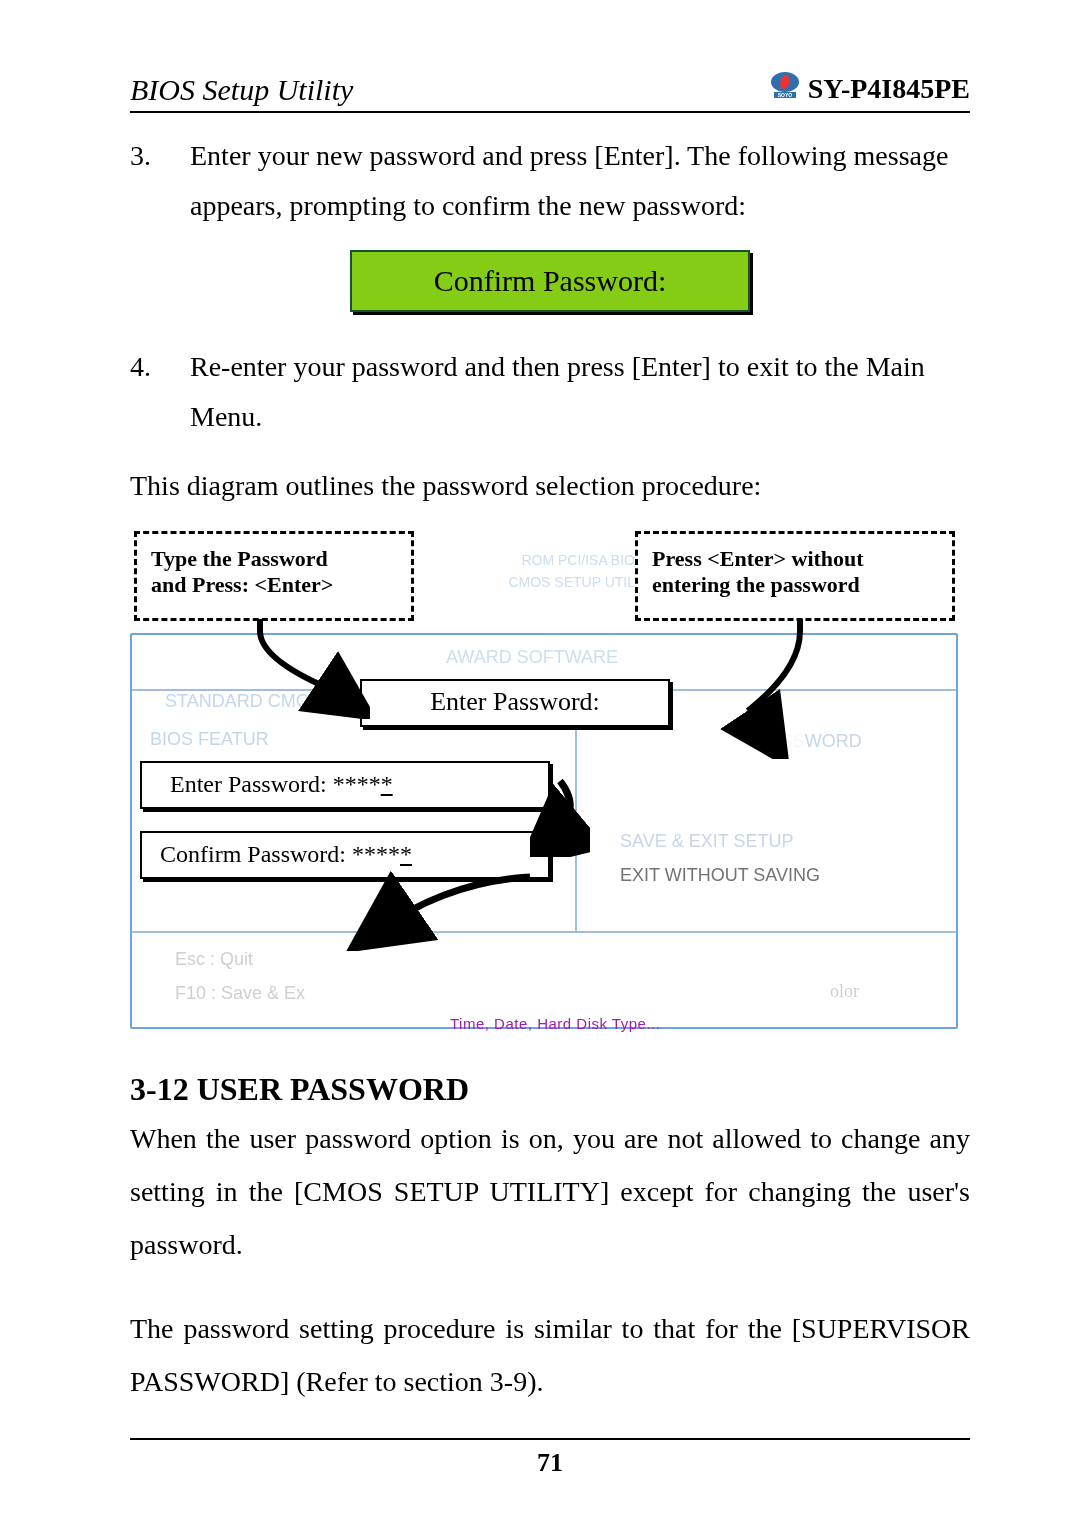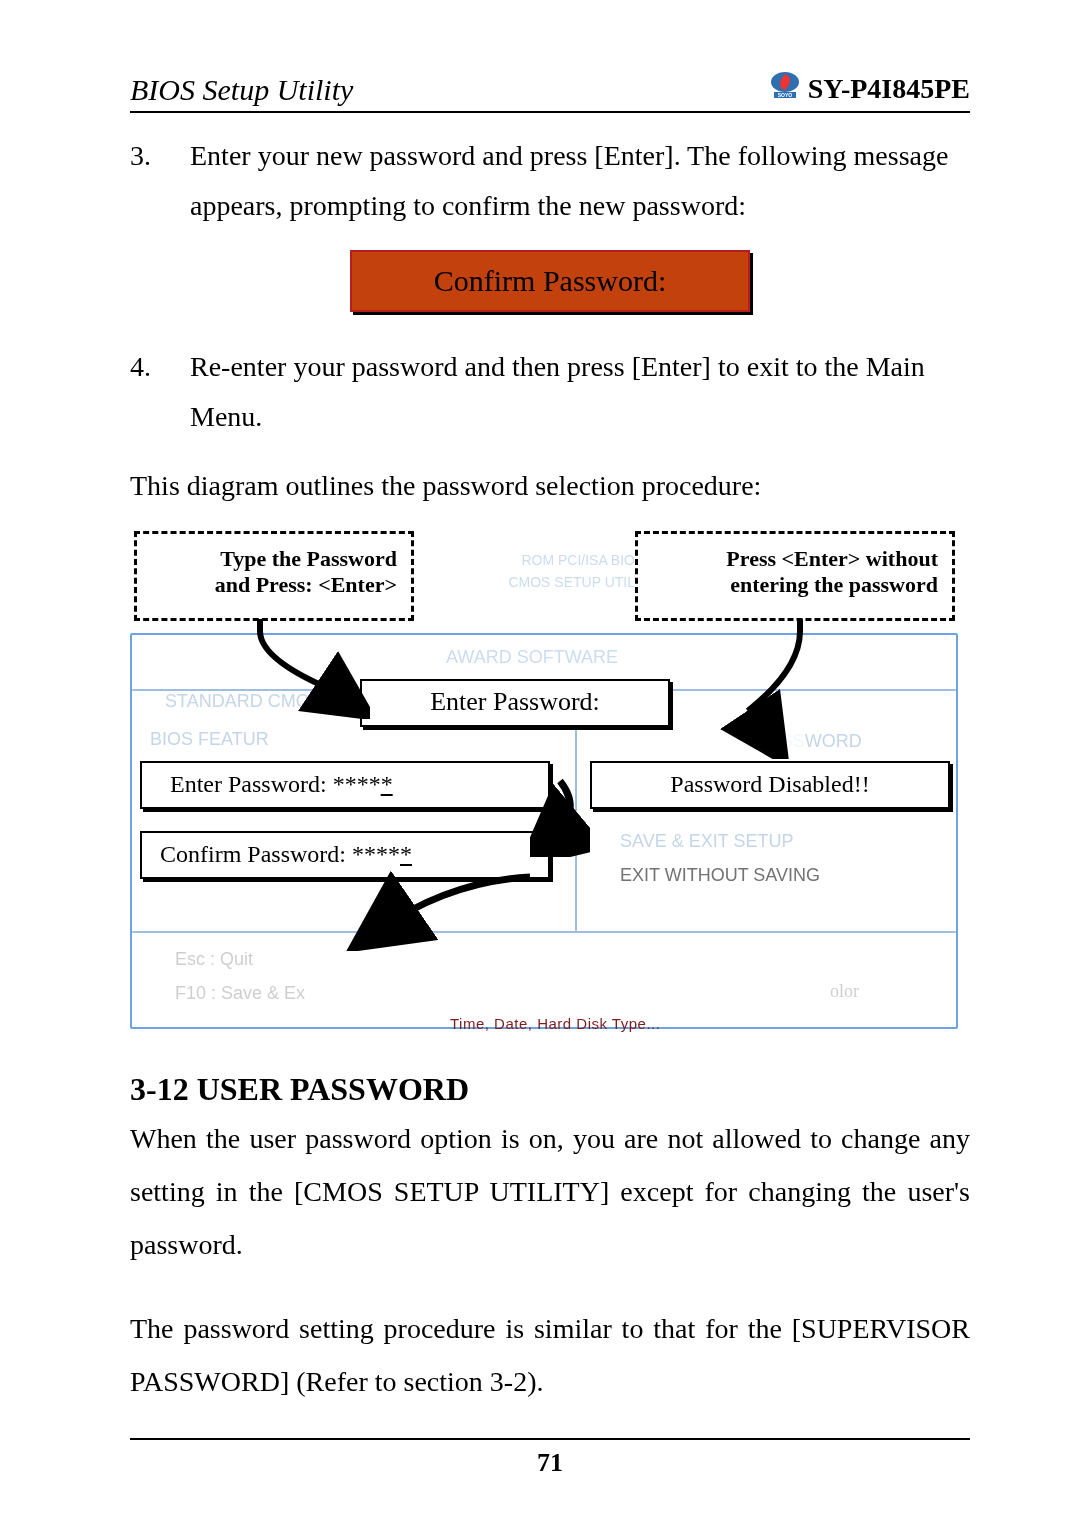--- a/index.html
+++ b/index.html
@@ -43,61 +43,60 @@
   }
   .ol-num {
     width: 60px;
     flex-shrink: 0;
   }
   .ol-text {
     flex: 1;
   }
   .confirm-box {
     margin: 18px auto 30px auto;
-    border: 2px solid #b91c1c;
+    border: 2px solid #14532d;
     box-shadow: 3px 3px 0 #000;
     width: 400px;
     text-align: center;
     font-size: 30px;
     padding: 12px 10px;
-    background: #c2410c;
+    background: #84cc16;
   }
   .intro-line {
     font-size: 28px;
     line-height: 1.8;
     margin: 18px 0 20px 0;
   }
   
   .diagram {
     position: relative;
     width: 830px;
     height: 500px;
     margin: 0 0 40px 0;
   }
   .diag-box {
     position: absolute;
     background: #fff;
   }
   .dashed {
     border: 3px dashed #000;
-    text-align: right;
   }
   .solid {
     border: 2px solid #000;
   }
   .shadow {
     box-shadow: 3px 3px 0 #000;
   }
   .blue-frame {
     position: absolute;
     border: 2px solid #6da3de;
     border-radius: 2px;
   }
   .gray-text { color: #cfcfcf; }
-  .red-text  { color: #7f1d1d; font-size: 15px; }
+  .red-text  { color: #a21caf; font-size: 15px; }
   .caption-bold { font-weight: bold; }
   .diag-label { font-size: 22px; }
   .arrow {
     position: absolute;
   }
   
   .section-heading {
     font-weight: bold;
     font-size: 32px;
     margin-top: 36px;
@@ -199,21 +198,20 @@
   <div class="diag-box solid shadow" style="left:230px; top:148px; width:310px; height:48px; text-align:center; font-size:26px; padding-top:6px;">Enter Password:</div>
 
   <div class="diag-box solid shadow" style="left:10px; top:230px; width:410px; height:48px; font-size:24px; padding:8px 28px;">
     Enter Password: ****<u>*</u>
   </div>
 
   <div class="diag-box solid shadow" style="left:10px; top:300px; width:410px; height:48px; font-size:24px; padding:8px 18px;">
     Confirm Password: ****<u>*</u>
   </div>
 
-  <div class="diag-box solid shadow" style="left:460px; top:230px; width:360px; height:48px; font-size:24px; text-align:center; padding-top:8px;">Password Disabled!!</div>
 
 
   <svg class="arrow" style="left:110px; top:88px; width:130px; height:100px;" viewBox="0 0 130 100">
     <defs>
         <marker id="ah1" markerWidth="14" markerHeight="14" refX="6" refY="6" orient="auto">
       <path d="M0,0 L12,6 L0,12 Z" fill="#000"></path>
         </marker>
       </defs>
     <path d="M20,0 L20,12 Q20,40 90,70 L108,82" stroke="#000" stroke-width="6" fill="none" marker-end="url(#ah1)"></path>
   </svg>
@@ -241,17 +239,17 @@
         <marker id="ah4" markerWidth="14" markerHeight="14" refX="6" refY="6" orient="auto">
       <path d="M0,0 L12,6 L0,12 Z" fill="#000"></path>
         </marker>
       </defs>
     <path d="M190,6 Q110,10 40,58" stroke="#000" stroke-width="7" fill="none" marker-end="url(#ah4)"></path>
   </svg>
 </div>
 
 <div class="section-heading">3-12  USER PASSWORD</div>
 <div class="body-para">When the user password option is on, you are not allowed to change any setting in the [CMOS SETUP UTILITY] except for changing the user's password.</div>
-<div class="body-para2">The password setting procedure is similar to that for the [SUPERVISOR PASSWORD] (Refer to section 3-2).</div>
+<div class="body-para2">The password setting procedure is similar to that for the [SUPERVISOR PASSWORD] (Refer to section 3-9).</div>
 
 <div class="footer">
   <span>71</span>
 </div>
 
 </body></html>

